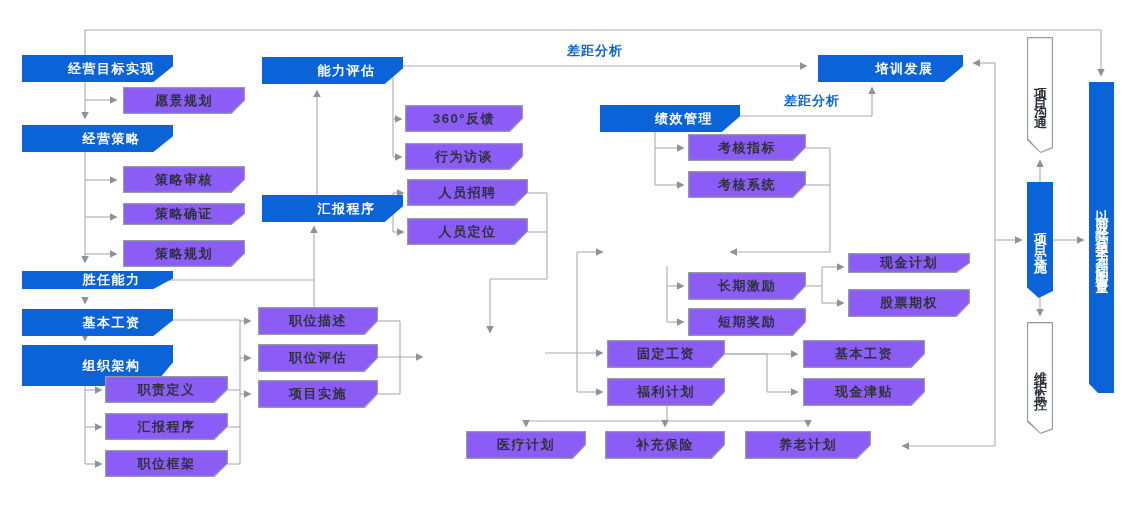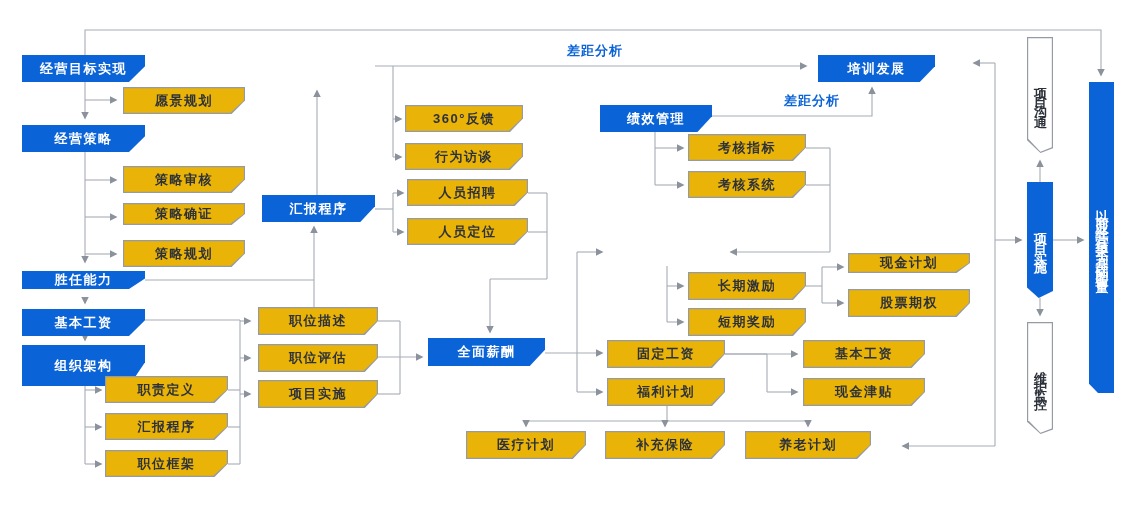--- a/index.html
+++ b/index.html
@@ -2,24 +2,24 @@
 <html><head>
 <meta charset="utf-8">
 <style>
   html,body{margin:0;padding:0;background:#fff;}
   #canvas{position:relative;width:1143px;height:517px;background:#fff;overflow:hidden;
           font-family:"Liberation Sans","DejaVu Sans",sans-serif;}
   #edges{position:absolute;left:0;top:0;z-index:1;}
   .box{position:absolute;z-index:2;font-weight:700;font-size:13px;color:#2d323a;letter-spacing:1.5px;}
   
   .blue{background:#0b63d8;color:#fff;display:flex;align-items:center;justify-content:center;
-        clip-path:polygon(0 0,100% 0,100% 42%,87% 100%,0 100%);}
+        clip-path:polygon(0 0,100% 0,100% 42%,87% 100%,0 100%);padding-left:28px;}
   
   .white{background:#959ba4;clip-path:polygon(0 0,100% 0,100% 50%,89% 100%,0 100%);}
-  .white .in{position:absolute;inset:1.2px;background:#eab308;
+  .white .in{position:absolute;inset:1.2px;background:#8b5cf6;
         clip-path:polygon(0 0,100% 0,100% 50%,88.8% 100%,0 100%);
         display:flex;align-items:center;justify-content:center;}
   
   .vwhite{background:#959ba4;clip-path:polygon(0 0,100% 0,100% 96%,52% 100%,0 89%);}
   .vwhite .in{position:absolute;inset:1.2px;background:#fff;
         clip-path:polygon(0 0,100% 0,100% 96%,52% 100%,0 88.6%);
         display:flex;align-items:center;justify-content:center;}
   .vblue{background:#0b63d8;color:#fff;display:flex;align-items:center;justify-content:center;
         clip-path:polygon(0 0,100% 0,100% 94%,45% 100%,0 91%);}
   .vtext{writing-mode:vertical-rl;text-orientation:upright;letter-spacing:9px;}
@@ -116,24 +116,24 @@
       <path d="M1040,182 V161" fill="none" stroke="#a6acb5" stroke-width="1.1" marker-end="url(#arr)"></path>
       <path d="M1040,298 V315" fill="none" stroke="#a6acb5" stroke-width="1.1" marker-end="url(#arr)"></path>
       <path d="M1053,240 H1083" fill="none" stroke="#a6acb5" stroke-width="1.1" marker-end="url(#arr)"></path>
     </svg>
 
   <div class="box blue" style="left:22px;top:55px;width:123px;height:27px">经营目标实现</div>
   <div class="box blue" style="left:22px;top:125px;width:123px;height:27px">经营策略</div>
   <div class="box blue" style="left:22px;top:271px;width:123px;height:18px">胜任能力</div>
   <div class="box blue" style="left:22px;top:309px;width:123px;height:27px">基本工资</div>
   <div class="box blue" style="left:22px;top:345px;width:123px;height:41px">组织架构</div>
+  <div class="box blue" style="left:262px;top:57px;width:113px;height:27px">能力评估</div>
   <div class="box blue" style="left:262px;top:195px;width:113px;height:27px">汇报程序</div>
   <div class="box blue" style="left:600px;top:105px;width:112px;height:27px">绩效管理</div>
   <div class="box blue" style="left:818px;top:55px;width:117px;height:27px">培训发展</div>
-  <div class="box blue" style="left:428px;top:338px;width:117px;height:28px">全面薪酬</div>
 
   <div class="box white" style="left:123px;top:87px;width:122px;height:27px">
       <div class="in">愿景规划</div>
     </div>
   <div class="box white" style="left:123px;top:166px;width:122px;height:27px">
       <div class="in">策略审核</div>
     </div>
   <div class="box white" style="left:123px;top:203px;width:122px;height:22px">
       <div class="in">策略确证</div>
     </div>

